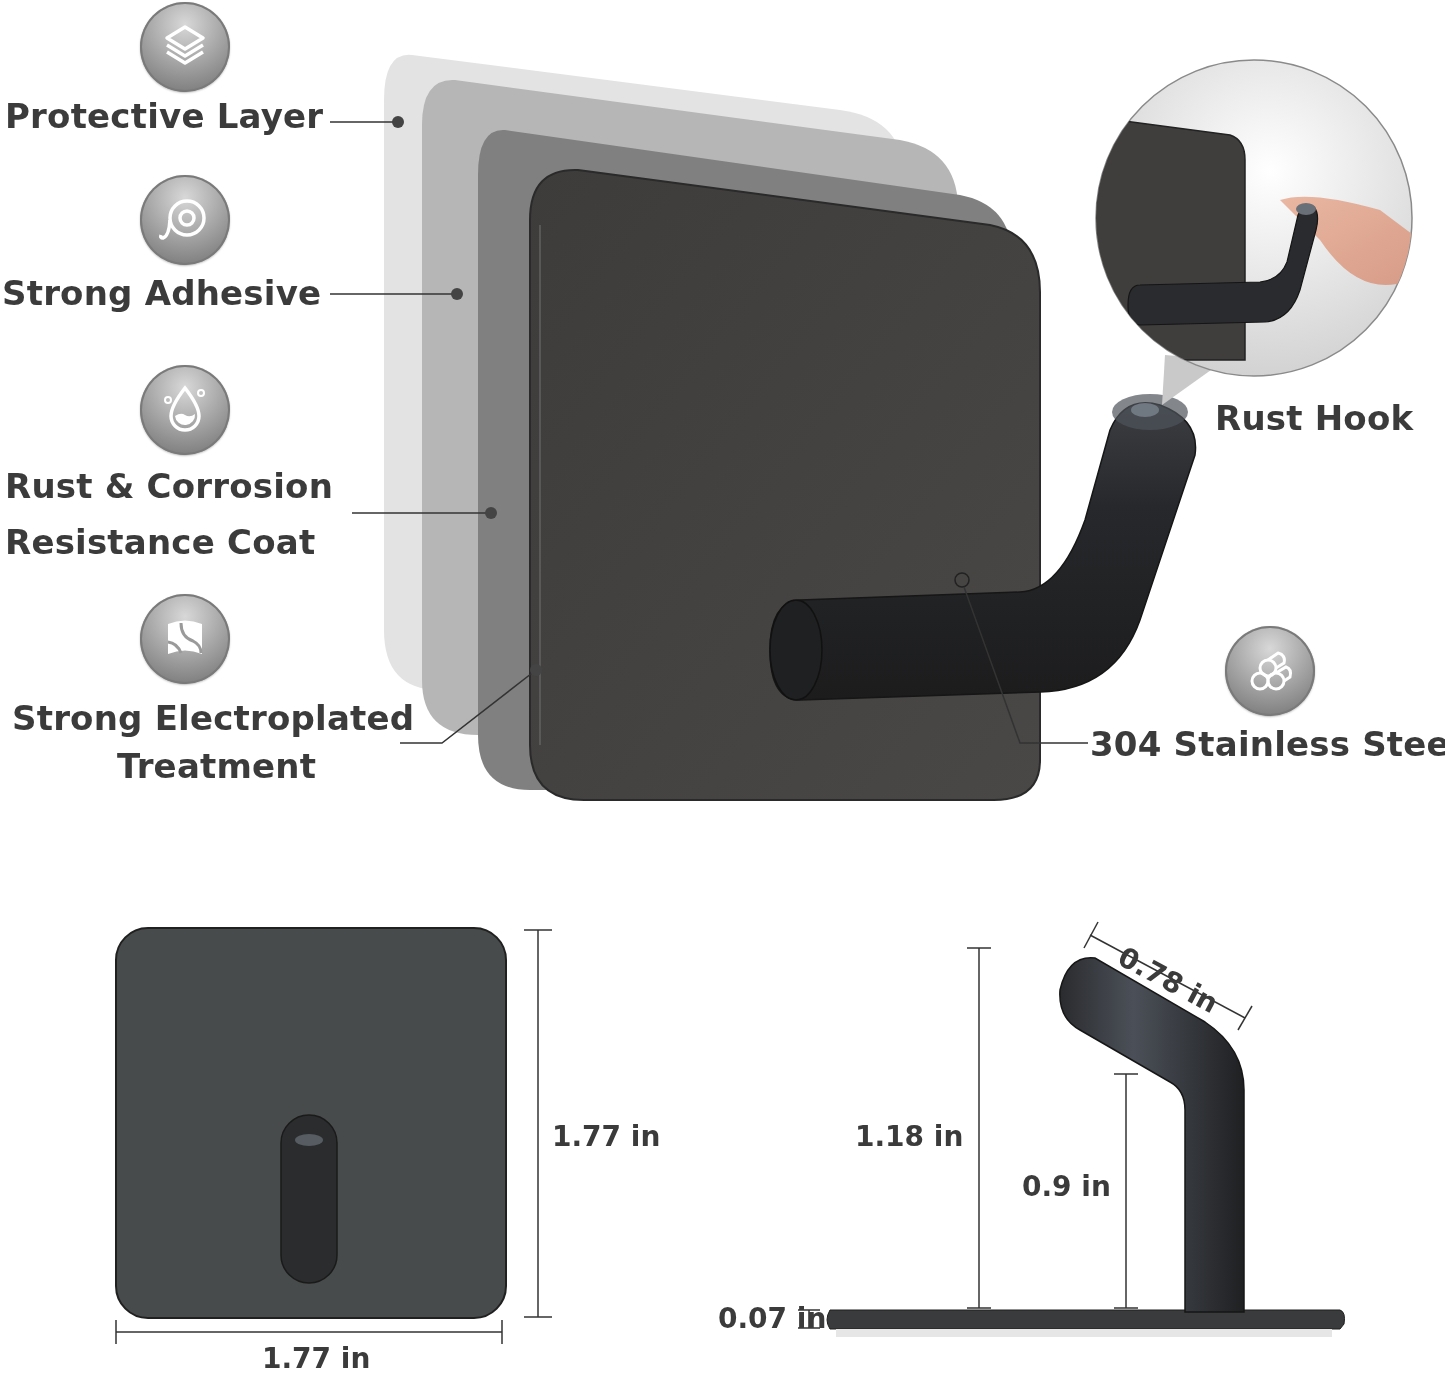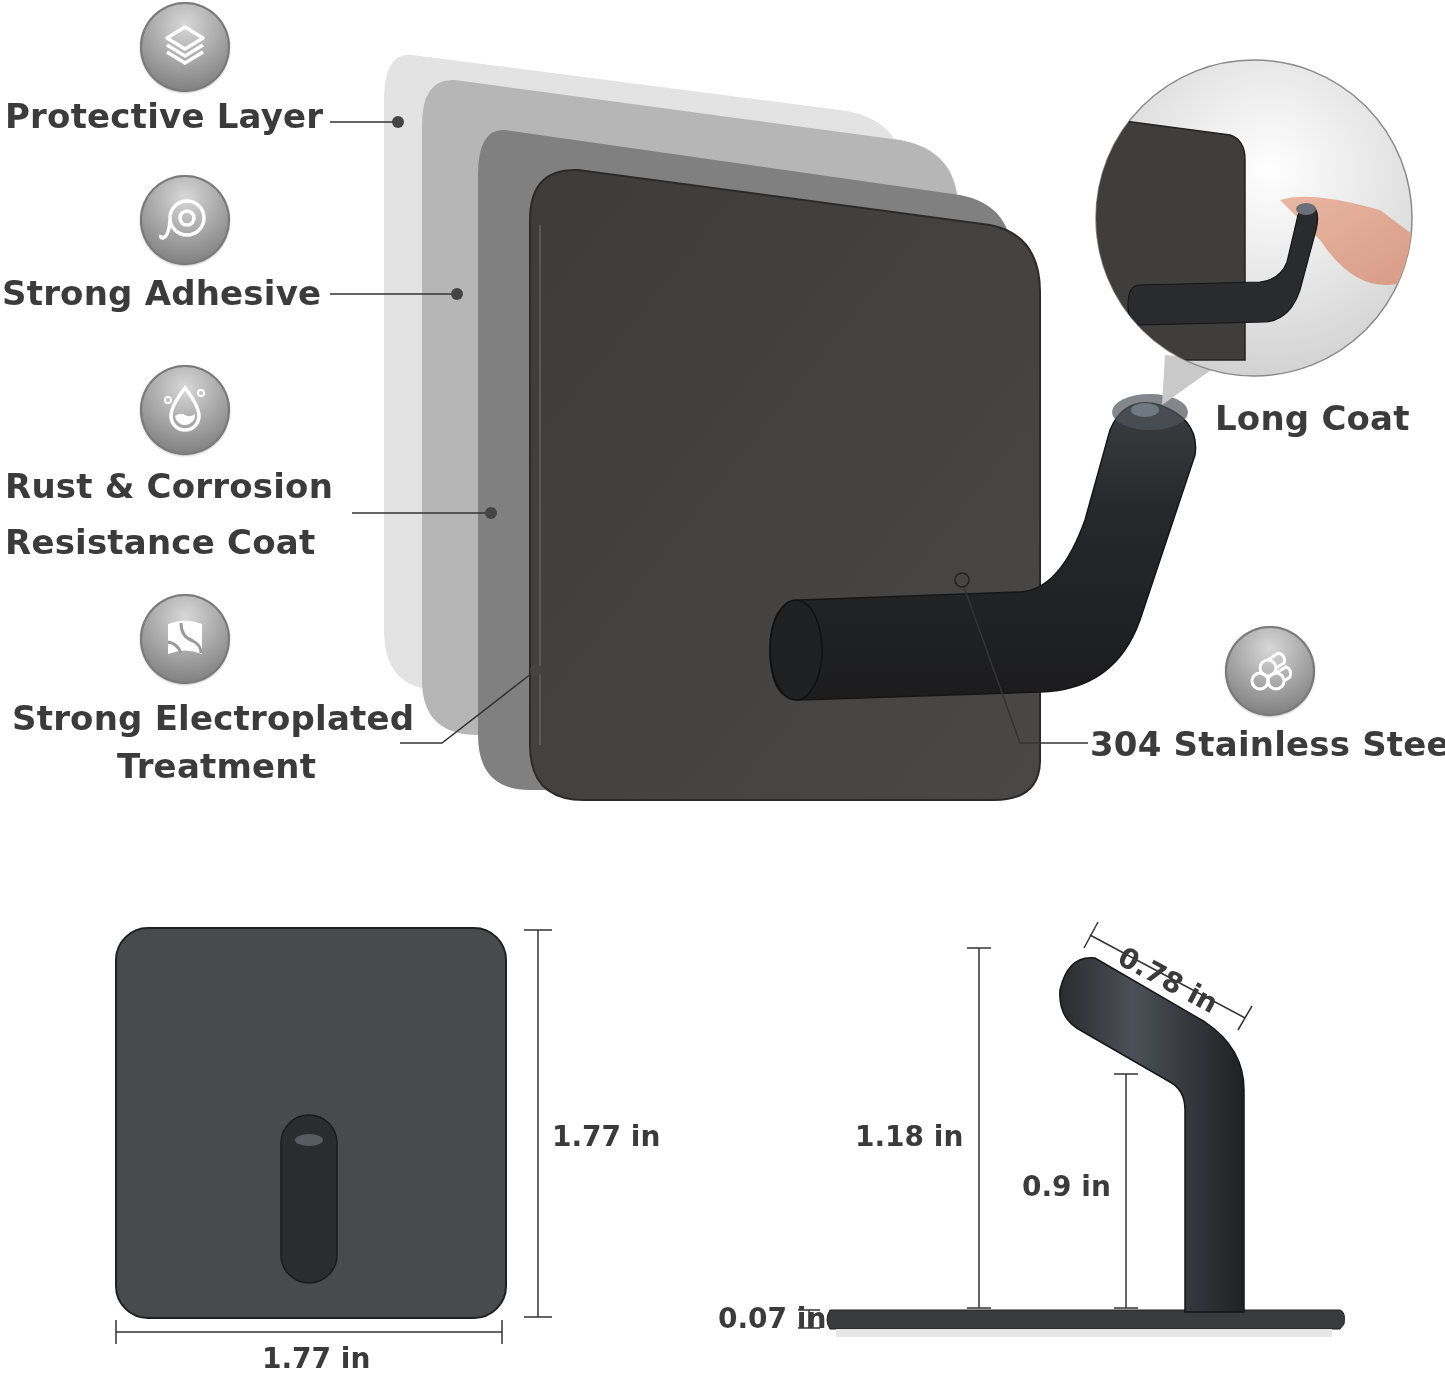--- a/index.html
+++ b/index.html
@@ -133,21 +133,21 @@
       <g fill="none" stroke="#fff" stroke-width="3">
     <circle cx="20" cy="40" r="8"></circle>
         <circle cx="36" cy="40" r="8"></circle>
         <circle cx="28" cy="27" r="8"></circle>
     <path d="M28 19 L38 12 Q46 14 44 22 L36 27"></path>
         <path d="M36 32 L46 26 Q52 28 50 36 L44 40"></path>
       </g>
     </svg>
 </div>
 <div class="label" style="left:1090px; top:724px;">304 Stainless Steel</div>
-<div class="label" style="left:1215px; top:398px;">Long Coat</div>
+<div class="label" style="left:1215px; top:398px;">Rust Hook</div>
 
 <svg class="full" width="1445" height="1374" viewBox="0 0 1445 1374" style="pointer-events:none;">
 
   <rect x="116" y="928" width="390" height="390" rx="32" fill="#474b4c" stroke="#202020" stroke-width="2"></rect>
   <rect x="281" y="1115" width="56" height="168" rx="28" fill="#2b2c2e" stroke="#1a1a1a" stroke-width="1.5"></rect>
   <ellipse cx="309" cy="1140" rx="14" ry="6" fill="#6a7078" opacity="0.7"></ellipse>
 
   <line x1="538" y1="930" x2="538" y2="1317" stroke="#333" stroke-width="1.5"></line>
   <line x1="524" y1="930" x2="552" y2="930" stroke="#333" stroke-width="1.5"></line>
   <line x1="524" y1="1317" x2="552" y2="1317" stroke="#333" stroke-width="1.5"></line>

